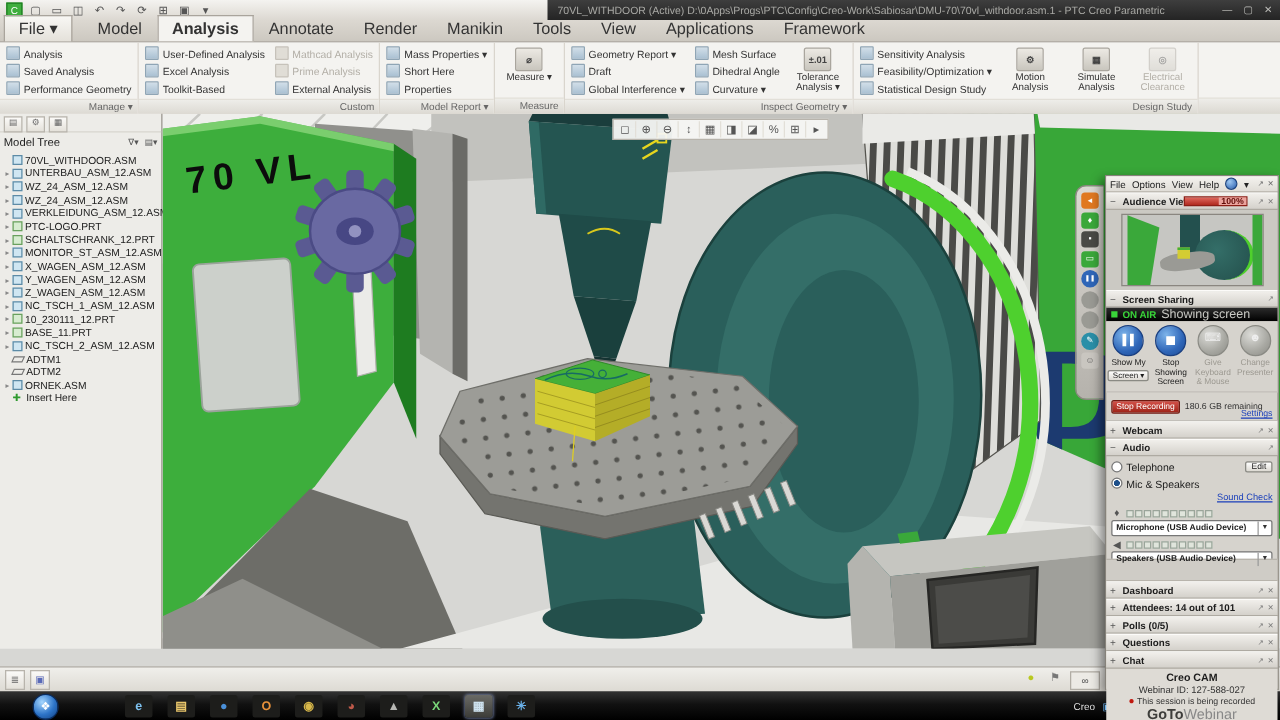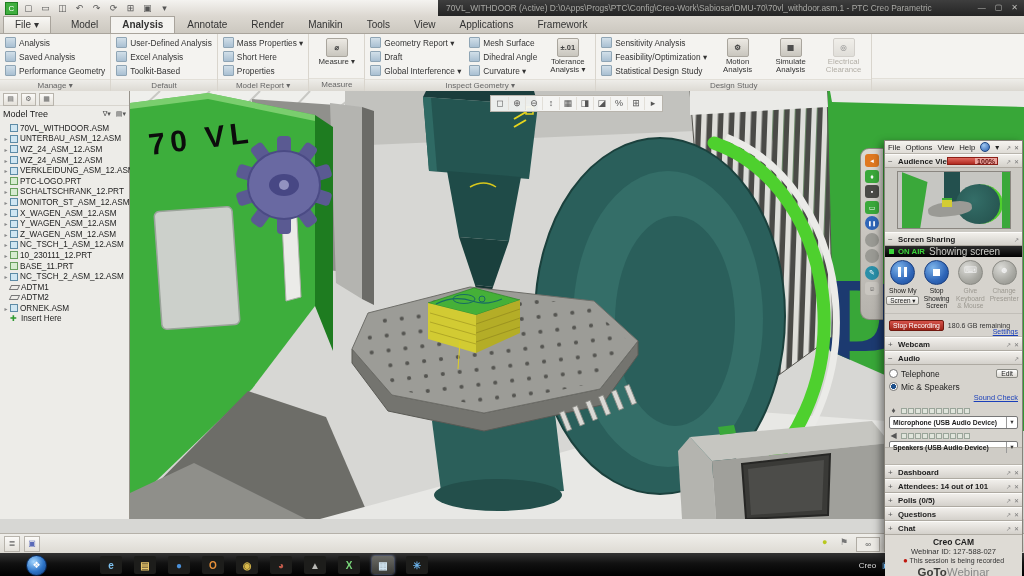--- a/index.html
+++ b/index.html
@@ -9,37 +9,37 @@
   
   #titlebar{left:0;top:0;width:1024px;height:16px;background:linear-gradient(#3e3e3e,#242424);}
   #qat{left:0;top:0;width:438px;height:16px;background:linear-gradient(#f4f3f0,#dcd8d1);display:flex;align-items:center;gap:4px;padding:0 5px;box-sizing:border-box;}
   .qi{font-size:9px;line-height:14px;color:#555;width:13px;text-align:center;}
   .qi.app{background:#3fae3e;color:#fff;width:11px;height:11px;line-height:11px;font-size:8px;border:1px solid #1e7c20;}
   #title-text{left:446px;top:3px;width:500px;color:#a9a9a5;font-size:8.4px;white-space:nowrap;overflow:hidden;}
   #wincontrols{right:6px;top:3px;display:flex;gap:9px;color:#bdbdb9;font-size:8px;}
 
   
   #tabrow{left:0;top:16px;width:1024px;height:18px;background:linear-gradient(#dcd8d1,#ccc8c0);border-bottom:1px solid #a9a49c;display:flex;align-items:flex-end;padding-left:3px;box-sizing:border-box;}
-  .tab{font-size:10px;color:#333;padding:2px 11px 3px;border:1px solid transparent;border-bottom:none;white-space:nowrap;}
+  .tab{font-size:13px;color:#333;padding:2px 11px 3px;border:1px solid transparent;border-bottom:none;white-space:nowrap;}
   .tab.file{background:linear-gradient(#f8f7f4,#e4e1da);border-color:#a9a49c;margin-right:8px;}
   .tab.active{background:#f4f3f0;border-color:#a9a49c;font-weight:bold;}
 
   
   #ribbon{left:0;top:34px;width:1024px;height:57px;background:#f4f3f0;border-bottom:1px solid #c9c5bd;display:flex;}
   .rgroup{display:flex;flex-direction:column;border-right:1px solid #d9d5cd;}
   .rgroup.filler{flex:1;border-right:none;}
   .rbody{flex:1;display:flex;align-items:flex-start;padding:2px 5px;gap:8px;}
   .rcol{display:flex;flex-direction:column;gap:1px;}
   .ritem{display:flex;align-items:center;gap:3px;font-size:8.3px;color:#333;height:13px;white-space:nowrap;}
   .ricon{width:9px;height:9px;background:linear-gradient(#d2dfe9,#a9c0d2);border:1px solid #8fa5b5;border-radius:1px;flex:none;}
   .ritem.dis{color:#b3afa7;}.ritem.dis .ricon{background:#e0ddd6;border-color:#c6c2ba;}
   .rbig{width:45px;display:flex;flex-direction:column;align-items:center;font-size:7.8px;color:#333;text-align:center;line-height:1.05;gap:1px;padding-top:2px;}
   .bicon{width:20px;height:17px;background:linear-gradient(#ece9e3,#c9c6be);border:1px solid #a9a59d;border-radius:2px;font-size:7.5px;font-weight:bold;color:#444;display:flex;align-items:center;justify-content:center;}
   .rbig.dis{color:#b3afa7;}.rbig.dis .bicon{opacity:.45;}
-  .rlabel{height:12px;background:linear-gradient(#eeede9,#dbd8d1);font-size:8px;color:#666;text-align:center;line-height:12px;border-top:1px solid #e2dfd8;white-space:nowrap;padding:0 4px;}
+  .rlabel{height:12px;background:linear-gradient(#eeede9,#dbd8d1);font-size:8px;color:#666;text-align:right;line-height:12px;border-top:1px solid #e2dfd8;white-space:nowrap;padding:0 4px;}
 
   
   #nav{left:0;top:91px;width:130px;height:428px;background:#edece8;border-right:1px solid #96928a;box-sizing:border-box;}
   #navtools{display:flex;gap:3px;padding:2px 3px;border-bottom:1px solid #d8d5ce;height:15px;box-sizing:border-box;}
   .ntb{width:13px;height:11px;border:1px solid #b8b4ac;background:linear-gradient(#fbfaf8,#e4e1da);font-size:7px;color:#666;text-align:center;line-height:10px;}
   #mtheader{display:flex;align-items:center;height:15px;padding:0 3px;font-size:9px;color:#222;}
   #mtheader .sp{margin-left:auto;display:flex;gap:5px;font-size:7px;color:#555;}
   #tree{padding:2px 0 0 2px;}
   .trow{display:flex;align-items:center;height:10.6px;white-space:nowrap;font-size:8.2px;color:#1c1c1c;}
   .tw{width:8px;font-size:6px;color:#888;text-align:center;flex:none;}
@@ -203,22 +203,36 @@
             </div>
             <div class="ritem">
               <span class="ricon"></span>
               <span>Excel Analysis</span>
             </div>
             <div class="ritem">
               <span class="ricon"></span>
               <span>Toolkit-Based</span>
             </div>
           </div>
-        </div>
-        <div class="rlabel">Default</div>
+          <div class="rcol">
+            <div class="ritem dis">
+              <span class="ricon"></span>
+              <span>Mathcad Analysis</span>
+            </div>
+            <div class="ritem dis">
+              <span class="ricon"></span>
+              <span>Prime Analysis</span>
+            </div>
+            <div class="ritem">
+              <span class="ricon"></span>
+              <span>External Analysis</span>
+            </div>
+          </div>
+        </div>
+        <div class="rlabel">Custom</div>
       </div>
       <div class="rgroup">
         <div class="rbody">
           <div class="rcol">
             <div class="ritem">
               <span class="ricon"></span>
               <span>Mass Properties ▾</span>
             </div>
             <div class="ritem">
               <span class="ricon"></span>

